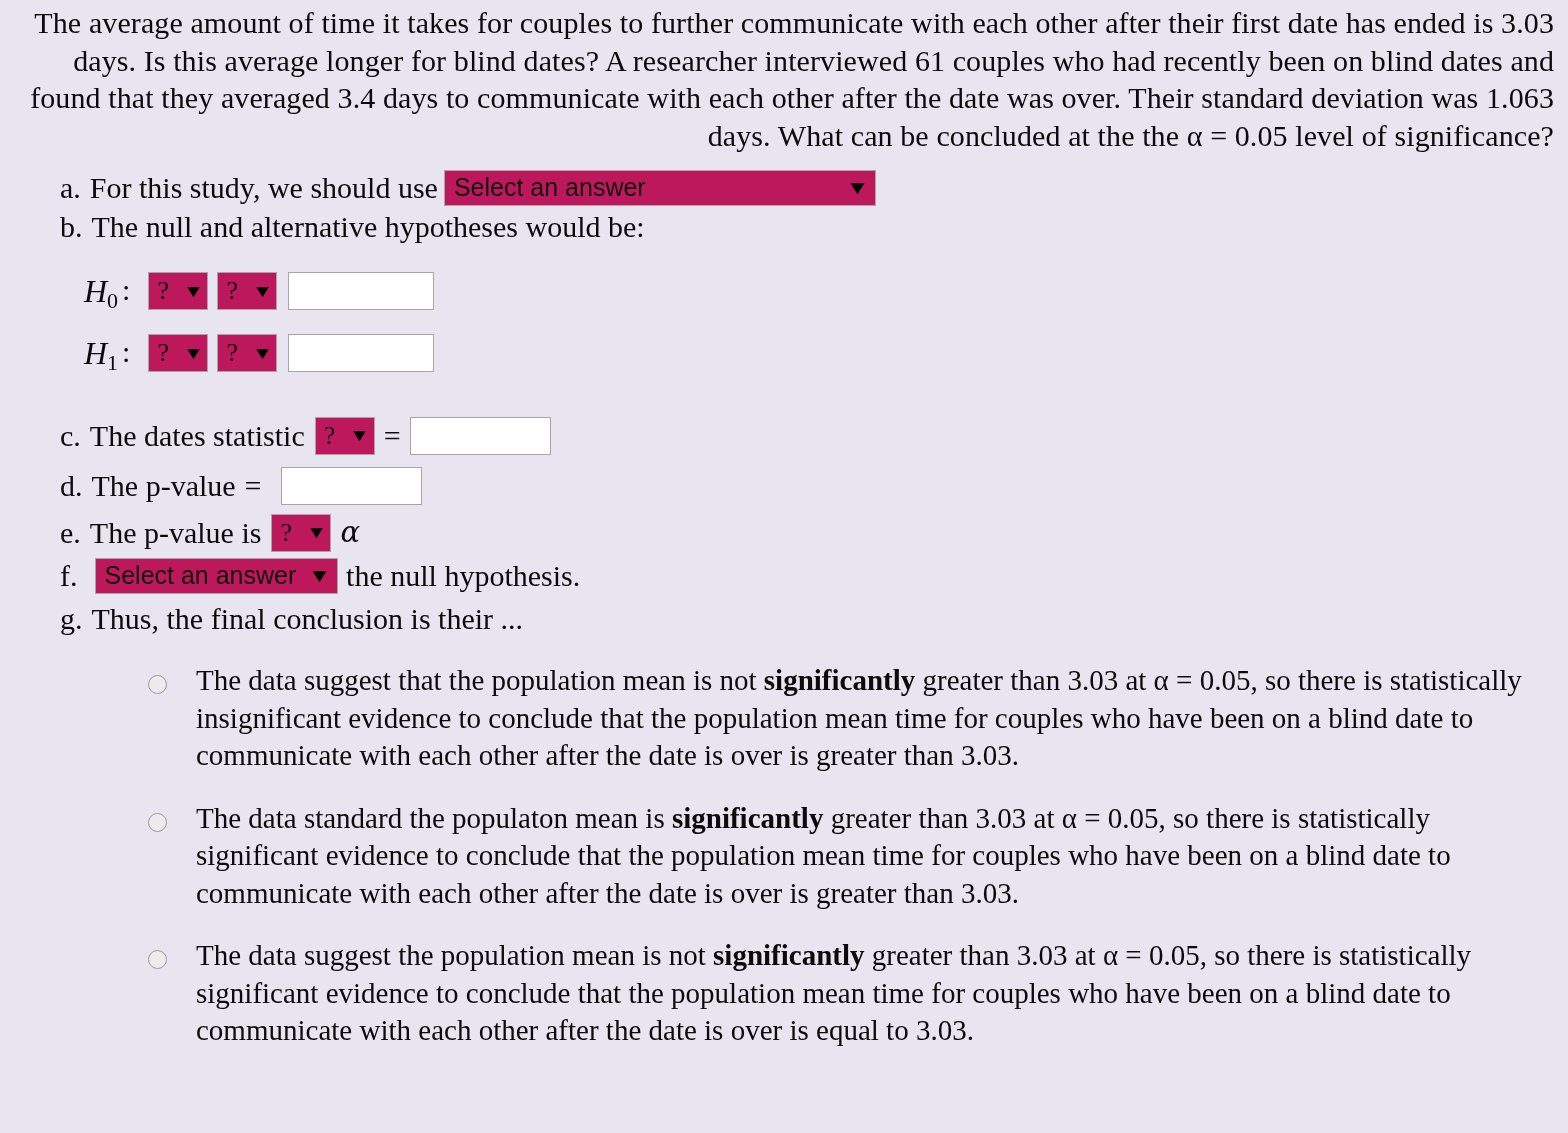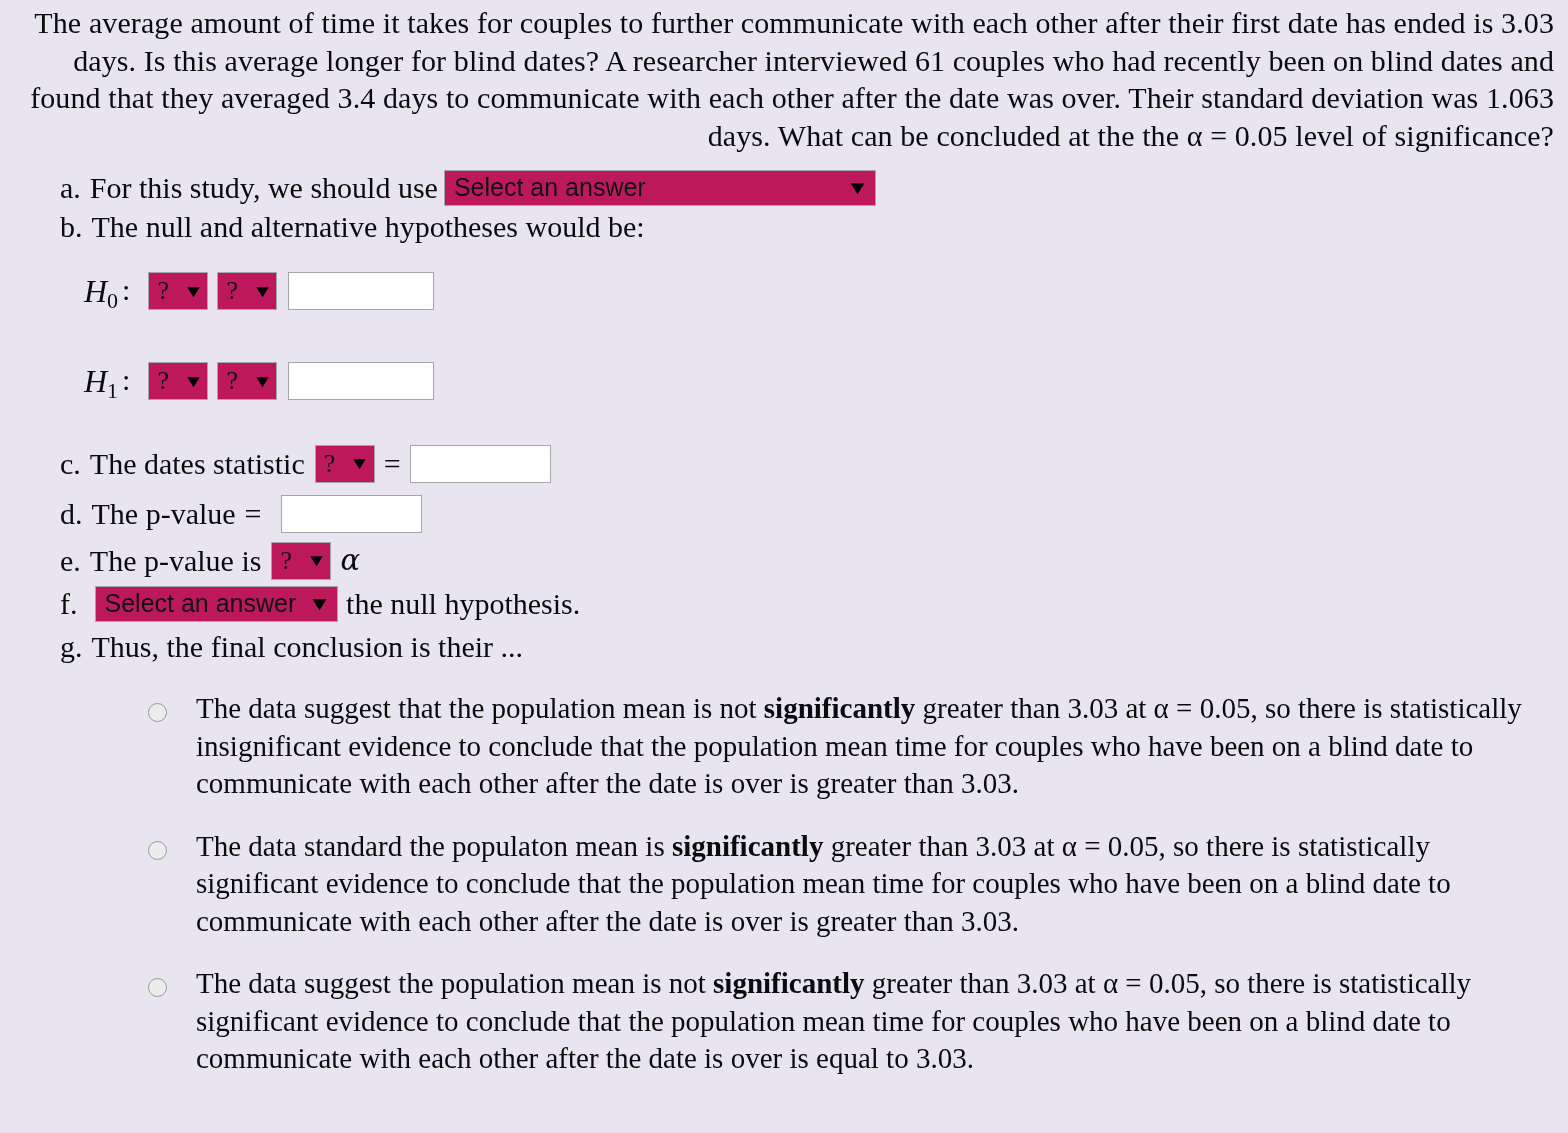--- a/index.html
+++ b/index.html
@@ -49,21 +49,21 @@
   .qtext { display: inline-block; }
 
   
   .hyp-row {
     display: flex;
     white-space: nowrap;
     height: 46px;
     margin-left: 24px;
   }
   .hyp-row.first { margin-top: 26px; }
-  .hyp-row.second { margin-top: 44px; }
+  .hyp-row.second { margin-top: 16px; }
 
   
   .mathit {
     font-family: "Liberation Serif", "DejaVu Serif", serif;
     font-style: italic;
     font-size: 32px;
   }
   .sub {
     font-style: normal;
     font-size: 22px;

